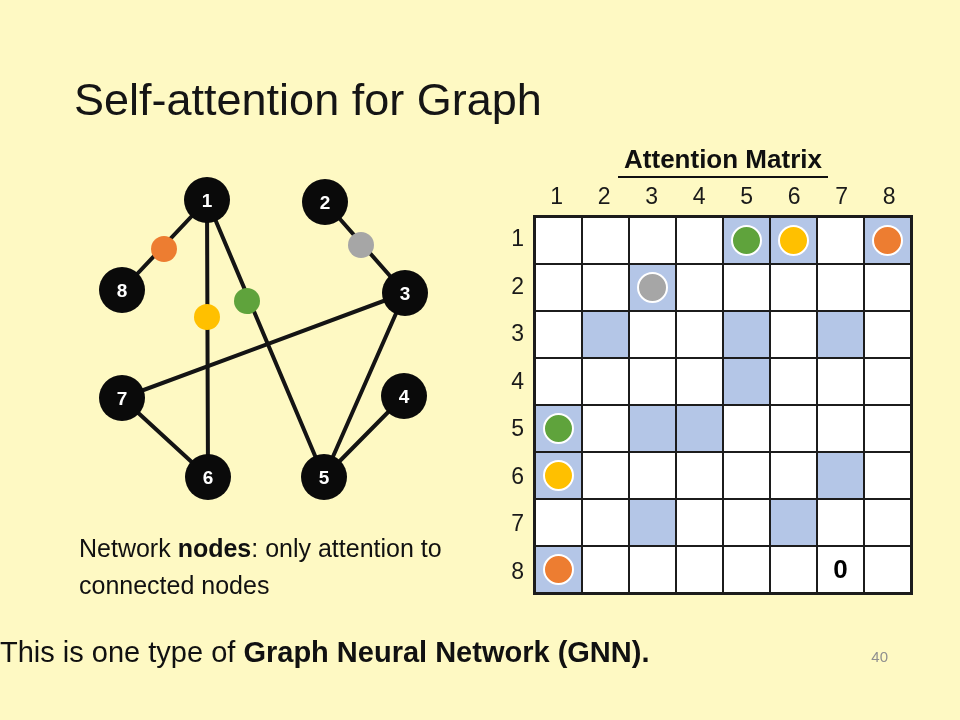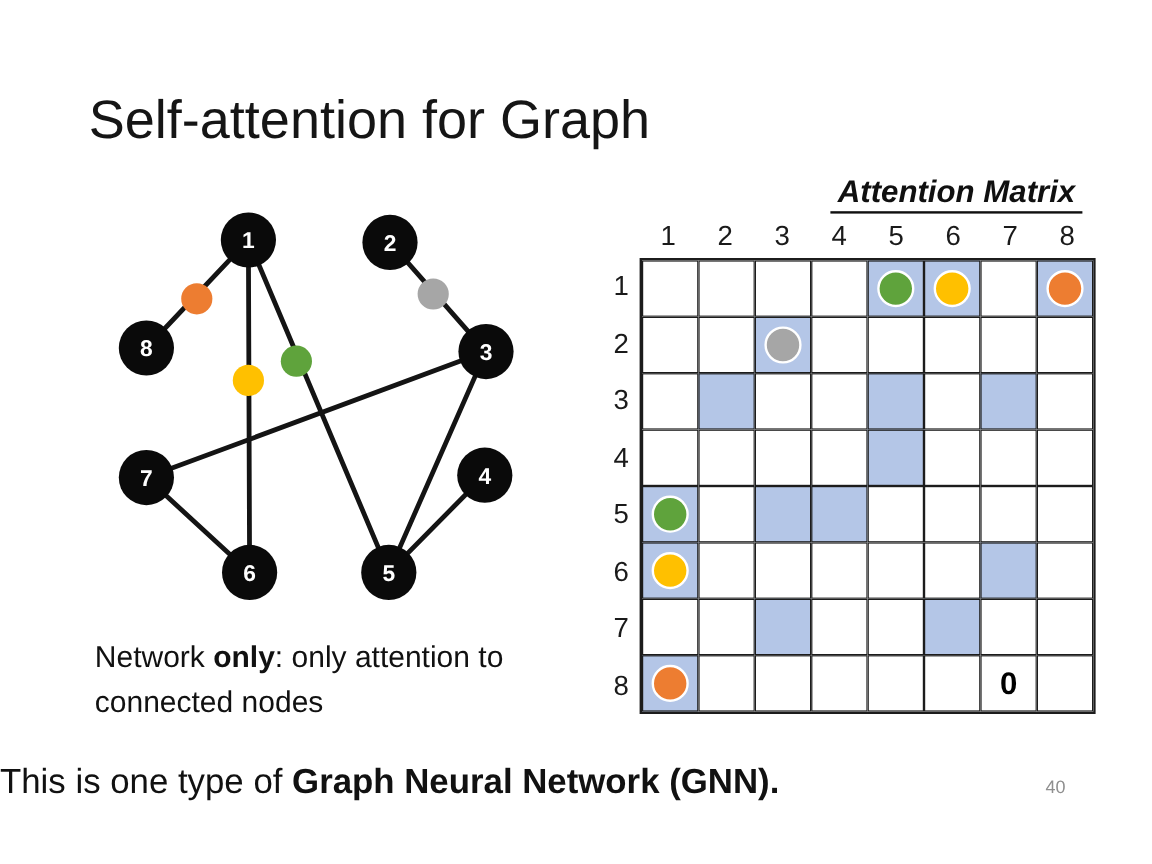--- a/index.html
+++ b/index.html
@@ -1,30 +1,30 @@
 <!DOCTYPE html>
 <html><head>
 <meta charset="utf-8">
 <style>
   html,body { margin:0; padding:0; background:#e8e8e8; }
   .slide {
-    position:relative; width:960px; height:720px; background:#ffffff;
+    position:relative; width:960px; height:720px; background:#fef9c3;
     font-family:"Liberation Sans", sans-serif; overflow:hidden;
     margin:0 auto;
   }
   .title {
     position:absolute; left:74px; top:74px;
     font-size:45px; font-weight:300; color:#151515; letter-spacing:0px;
     white-space:nowrap;
   }
   .graph-svg { position:absolute; left:60px; top:148px; }
 
   .matrix-title {
-    position:absolute; left:522px; top:144px; width:380px; text-align:right;
-    font-size:26px; font-style:italic; font-weight:600; color:#101010;
+    position:absolute; left:533px; top:144px; width:380px; text-align:center;
+    font-size:26px; font-weight:600; color:#101010;
   }
   .matrix-title .underlined { border-bottom:2px solid #101010; padding:0 6px 2px 6px; }
 
   .col-headers {
     position:absolute; left:533px; top:183px; width:380px; display:flex;
   }
   .col-headers .hcell { flex:1; text-align:center; font-size:23px; color:#1a1a1a; }
 
   .row-headers {
     position:absolute; left:496px; top:215px; width:30px; height:380px;
@@ -199,21 +199,21 @@
       <div class="mcell"></div>
       <div class="mcell"></div>
       <div class="mcell"></div>
       <div class="mcell"></div>
       <div class="mcell"></div>
       <div class="mcell zero">0</div>
       <div class="mcell"></div>
     </div>
 
   <div class="caption">
-    <span>Network </span><b>only</b><span>: only attention to connected nodes</span>
+    <span>Network </span><b>nodes</b><span>: only attention to connected nodes</span>
   </div>
 
   <div class="footer">
     <span>This is one type of </span><b>Graph Neural Network (GNN).</b><span></span>
   </div>
 
   <div class="page-number">40</div>
 
 </div>
 

